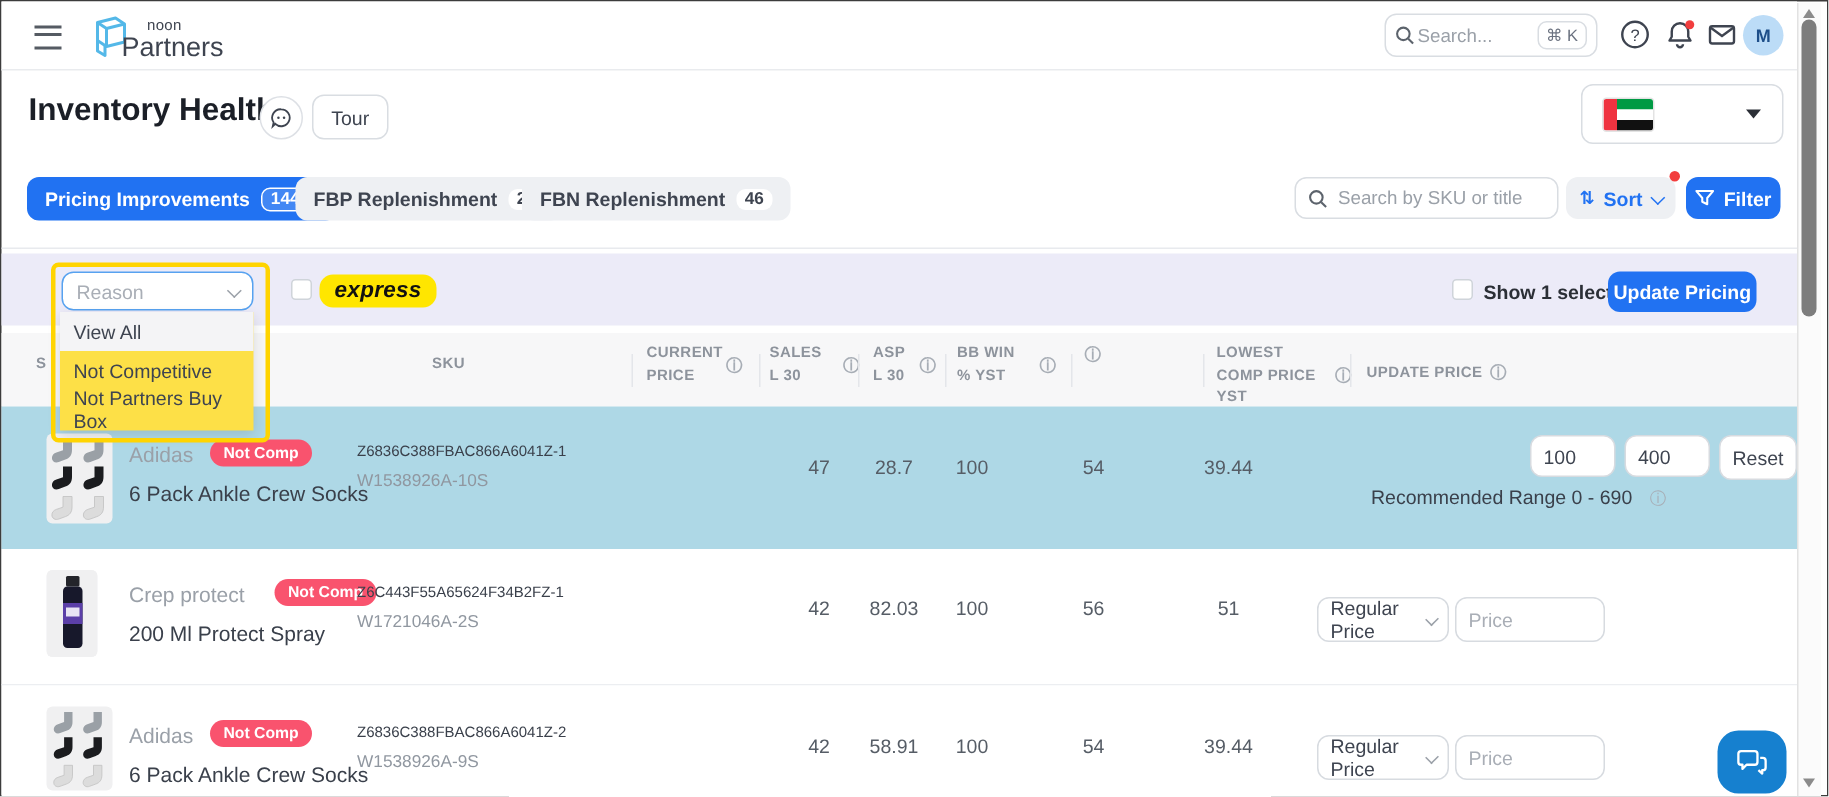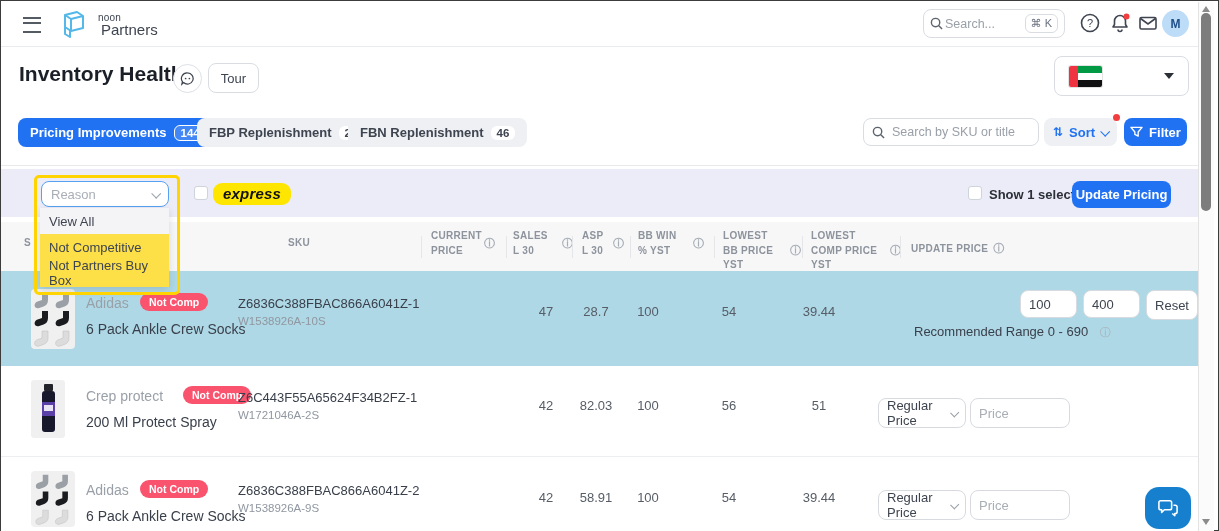--- a/index.html
+++ b/index.html
@@ -5,21 +5,21 @@
   html,body{margin:0;padding:0;background:#fff;}
   body{width:1219px;height:531px;position:relative;font-family:"Liberation Sans","DejaVu Sans",sans-serif;overflow:hidden;}
   #frame{position:absolute;inset:0;border:1px solid #3c3c3c;box-sizing:border-box;background:#fff;}
   .abs{position:absolute;}
   .nosel{user-select:none;}
   
   .topbar{left:0;top:0;width:1197px;height:45px;border-bottom:1px solid #e9ebee;background:#fff;}
   .burger{left:22px;top:16px;width:18px;height:12px;border-top:2px solid #555b63;border-bottom:2px solid #555b63;cursor:pointer;}
   .burger::after{content:"";position:absolute;left:0;top:3px;width:18px;height:2px;background:#555b63;}
   .logo-txt-top{left:97px;top:11px;font-size:10px;color:#3e4450;letter-spacing:.2px;}
-  .logo-txt-bot{left:100px;top:20px;font-size:15px;color:#3e4450;text-align:right;}
+  .logo-txt-bot{left:80px;top:20px;font-size:18px;color:#3e4450;text-align:right;}
   .hd-search{left:922px;top:8px;width:142px;height:29px;border:1px solid #d9dde2;border-radius:8px;background:#fff;display:flex;align-items:center;padding:0 6px;box-sizing:border-box;}
   .hd-search input{border:0;outline:0;flex:1;font-size:12.5px;color:#3e4450;background:transparent;width:60px;font-family:inherit;}
   .hd-search input::placeholder{color:#9aa0a8;}
   .kbd{border:1px solid #d9dde2;border-radius:6px;font-size:11px;color:#6b7280;padding:2px 5px;white-space:nowrap;}
   .cicon{width:26px;height:26px;border-radius:50%;display:flex;align-items:center;justify-content:center;cursor:pointer;}
   .avatar{left:1161px;top:9px;width:27px;height:27px;border-radius:50%;background:#bcdcf7;color:#1d4e89;font-size:12px;font-weight:bold;display:flex;align-items:center;justify-content:center;cursor:pointer;}
   
   .page-title{left:18px;top:61px;font-size:21px;font-weight:bold;color:#1b1f27;}
   .title-bubble{left:172px;top:63px;width:27px;height:27px;border:1px solid #dde0e5;border-radius:50%;background:#fff;display:flex;align-items:center;justify-content:center;cursor:pointer;}
   .tour-btn{left:207px;top:62px;width:49px;height:28px;border:1px solid #d9dde2;border-radius:8px;background:#fff;font-size:13px;color:#3e4450;display:flex;align-items:center;justify-content:center;cursor:pointer;}
@@ -62,21 +62,21 @@
   .hsep{position:absolute;top:235px;width:1px;height:22px;background:#e4e6ea;}
   .info{font-size:11px;color:#a7adb5;font-family:"DejaVu Sans",sans-serif;cursor:pointer;}
   
   .row1{left:0;top:270px;width:1197px;height:95px;background:#aed8e6;}
   .row2{left:0;top:365px;width:1197px;height:91px;background:#fff;border-bottom:1px solid #eceef1;box-sizing:border-box;}
   .row3{left:0;top:456px;width:1197px;height:74px;background:#fff;}
   .pimg{position:absolute;background:#f0f0f1;border-radius:4px;overflow:hidden;}
   .brand{position:absolute;font-size:14px;color:#9aa0a8;}
   .pill{position:absolute;background:#f9536e;color:#fff;font-size:10.5px;font-weight:bold;padding:3px 9px;border-radius:10px;}
   .ptitle{position:absolute;font-size:14px;color:#3a404b;}
-  .sku1{position:absolute;font-size:13px;color:#3a404b;}
+  .sku1{position:absolute;font-size:10px;color:#3a404b;}
   .sku2{position:absolute;font-size:11.5px;color:#9097a0;}
   .val{position:absolute;font-size:13px;color:#565d66;width:60px;text-align:center;}
   .mini-select{position:absolute;height:28px;background:#fff;border:1px solid #d7dbe0;border-radius:8px;display:flex;align-items:center;justify-content:space-between;padding:0 8px;box-sizing:border-box;font-size:13px;color:#3e4450;cursor:pointer;}
   .price-input{position:absolute;height:28px;border:1px solid #d7dbe0;border-radius:8px;background:#fff;font-size:13px;color:#3e4450;padding:0 8px;box-sizing:border-box;outline:none;font-family:inherit;}
   .price-input::placeholder{color:#a9aeb6;}
   .reset-btn{position:absolute;height:28px;width:50px;background:#fff;border:1px solid #d7dbe0;border-radius:8px;font-size:13px;color:#3e4450;display:flex;align-items:center;justify-content:center;cursor:pointer;}
   .recom{position:absolute;font-size:13px;color:#3a404b;}
   
   .sb-track{left:1197px;top:1px;width:16px;height:529px;background:#fbfbfb;border-left:1px solid #e2e2e2;box-sizing:border-box;}
   .sb-thumb{left:1200px;top:12px;width:10px;height:198px;background:#7d7d7d;border-radius:6px;cursor:pointer;}
@@ -222,21 +222,20 @@
     </div>
     <div class="hcell" style="left:581px;top:7px;width:50px">
       <span style="width:26px">ASP L 30</span>
       <span class="info">ⓘ</span>
     </div>
     <div class="hcell" style="left:637px;top:7px;width:74px">
       <span style="width:50px">BB WIN % YST</span>
       <span class="info">ⓘ</span>
     </div>
     <div class="hcell" style="left:722px;top:7px;width:84px">
-      <span style="width:62px">LOWEST BB PRICE YST</span>
       <span class="info">ⓘ</span>
     </div>
     <div class="hcell" style="left:810px;top:7px;width:96px">
       <span style="width:74px">LOWEST COMP PRICE YST</span>
       <span class="info">ⓘ</span>
     </div>
     <div class="hcell" style="left:910px;top:19px;white-space:nowrap">
       <span>UPDATE PRICE</span>
       <span class="info">ⓘ</span>
     </div>

